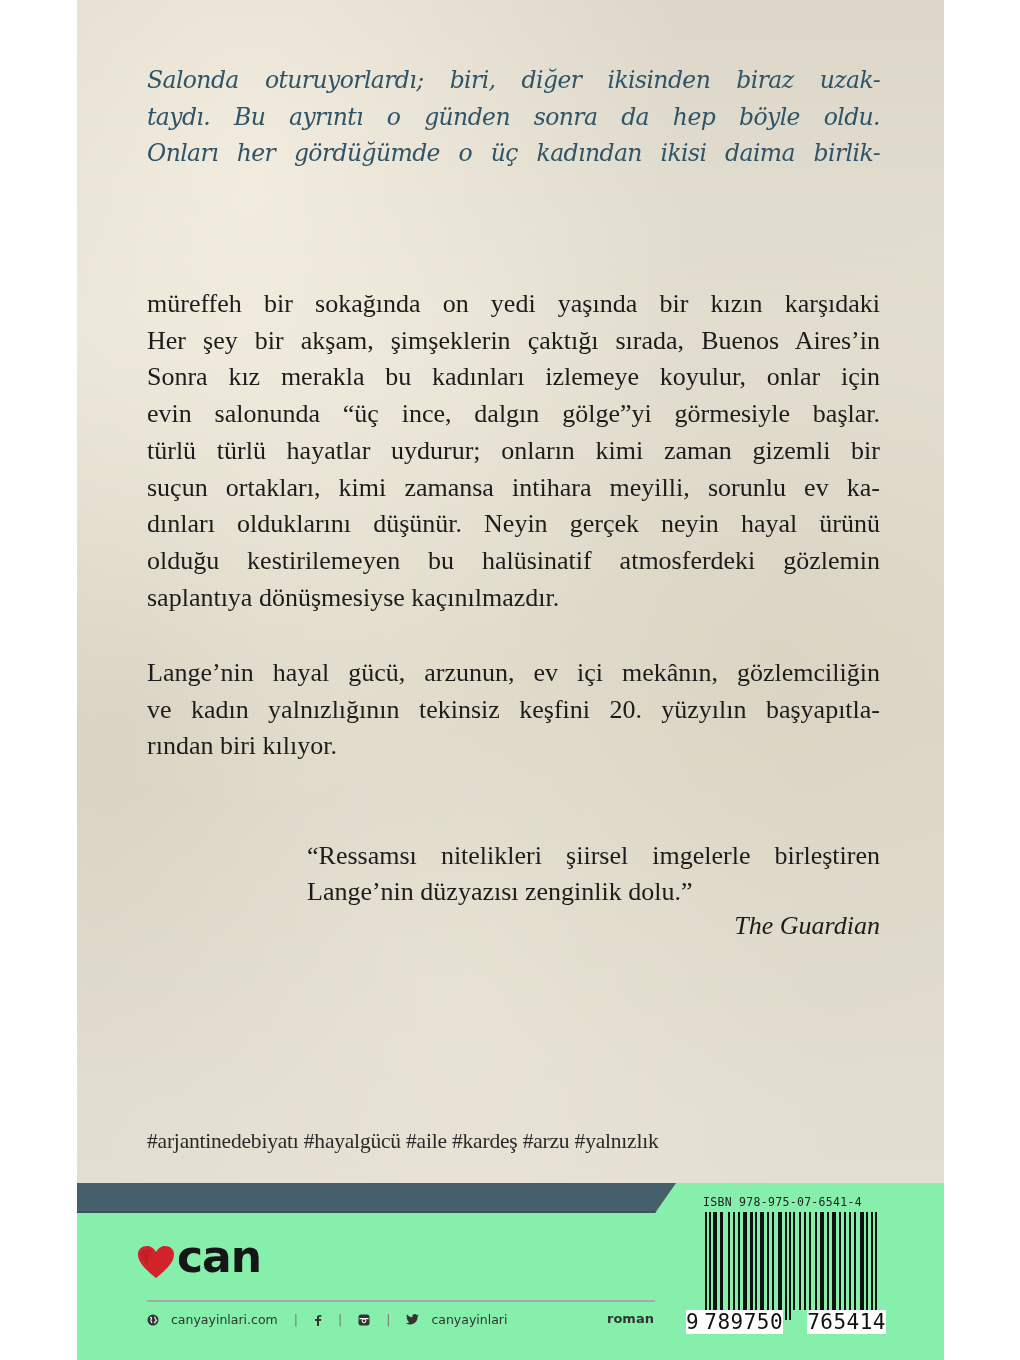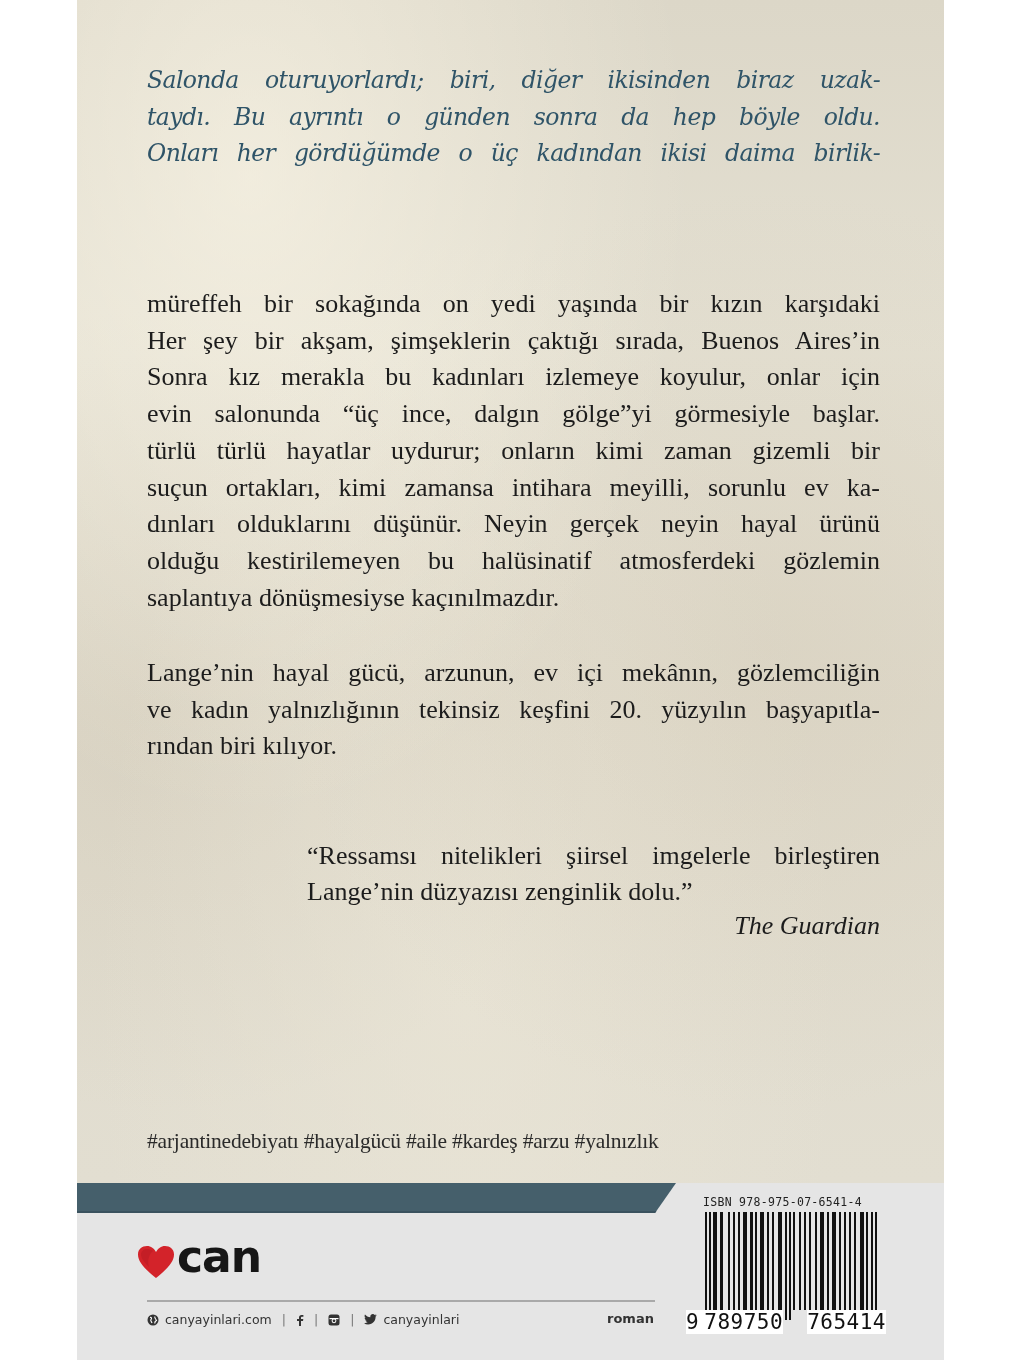--- a/index.html
+++ b/index.html
@@ -1,21 +1,21 @@
 <!DOCTYPE html>
 <html><head>
   <meta charset="utf-8">
   <style>
     * { box-sizing: border-box; margin: 0; padding: 0; }
     html, body { width: 1020px; height: 1360px; background: #ffffff; overflow: hidden; }
     body { position: relative; font-family: "Liberation Serif", "DejaVu Serif", serif; }
 
     .cover {
       position: absolute; left: 77px; top: 0; width: 867px; height: 1360px;
-      background: #e5e5e5;
+      background: #86efac;
     }
     .parchment {
       position: absolute; left: 0; top: 0; width: 867px; height: 1183px;
       background:
         radial-gradient(ellipse at 20% 15%, rgba(255,250,235,0.55) 0%, rgba(255,250,235,0) 45%),
         radial-gradient(ellipse at 80% 55%, rgba(210,200,180,0.35) 0%, rgba(210,200,180,0) 50%),
         radial-gradient(ellipse at 45% 85%, rgba(235,230,215,0.6) 0%, rgba(235,230,215,0) 55%),
         radial-gradient(ellipse at 10% 60%, rgba(200,190,170,0.3) 0%, rgba(200,190,170,0) 40%),
         linear-gradient(180deg, #dcd7c8 0%, #e4e0d2 30%, #dfdacb 60%, #e2ded1 100%);
     }
@@ -68,21 +68,21 @@
     .logo .heart { width: 38px; height: 34px; }
     .logo .word {
       font-family: "DejaVu Sans", sans-serif; font-weight: bold; font-size: 44px; line-height: 36px;
       color: #161616; letter-spacing: -1px; margin-left: 2px; margin-top: -6px;
     }
 
     .footer-rule {
       position: absolute; left: 70px; top: 1300px; width: 508px; height: 2px; background: #a9a9a9;
     }
     .footer-links {
-      position: absolute; left: 70px; top: 1312px; display: flex; align-items: center; gap: 6px;
+      position: absolute; left: 70px; top: 1312px; display: flex; align-items: center; gap: 12px;
       font-family: "DejaVu Sans", sans-serif; font-size: 12.5px; color: #333;
     }
     .footer-links .sep { color: #777; margin: 0 4px; }
     .footer-links svg { display: block; }
     .genre {
       position: absolute; left: 530px; top: 1311px;
       font-family: "DejaVu Sans", sans-serif; font-weight: bold; font-size: 13px; color: #333;
     }
 
     .barcode-box {

